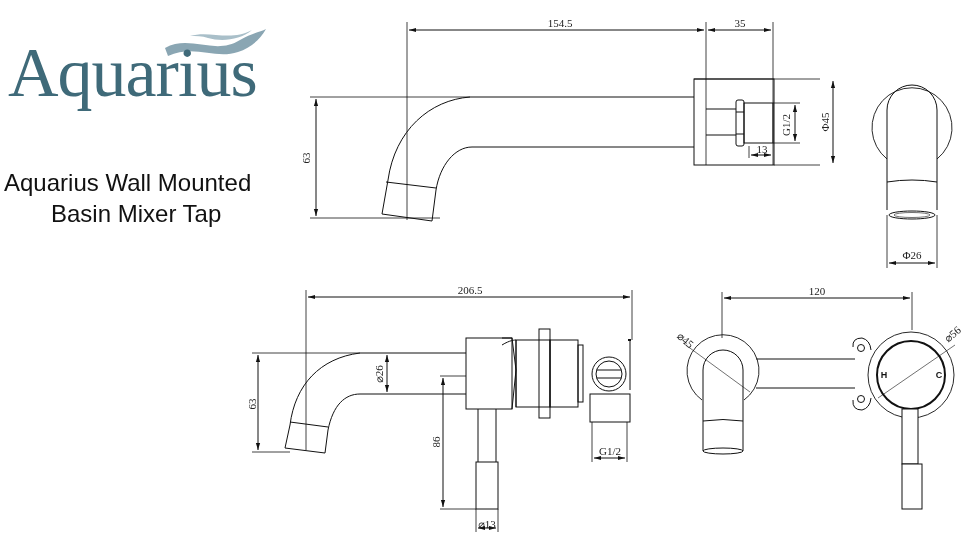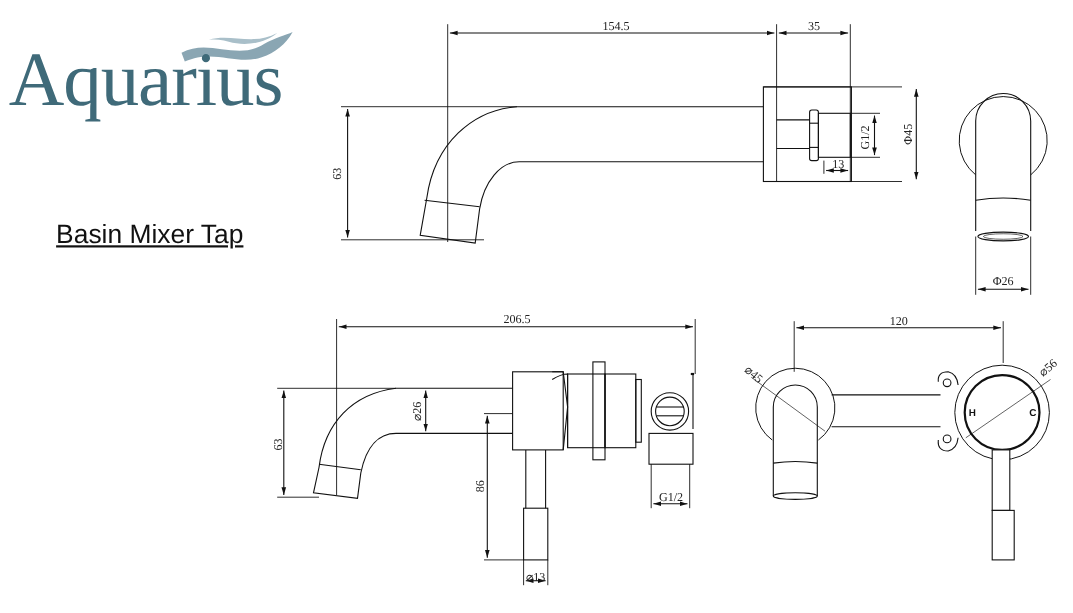--- a/index.html
+++ b/index.html
@@ -3,34 +3,35 @@
 <meta charset="utf-8">
 <style>
   html, body { margin: 0; padding: 0; background: #ffffff; }
   body { width: 975px; height: 557px; position: relative; overflow: hidden; font-family: "Liberation Sans", sans-serif; }
   .brand { position: absolute; left: 0; top: 0; width: 300px; height: 240px; text-align: right; }
   .logo-word { position: absolute; left: 8px; top: 38px; font-family: "Liberation Serif", serif; font-size: 70px; color: #3f6a79; letter-spacing: -1px; line-height: 1; }
   .logo-sub { position: absolute; left: 62px; top: 119px; font-family: "Liberation Sans", sans-serif; font-size: 19px; color: #1c1c1c; letter-spacing: 3.5px; }
   .logo-wave { position: absolute; left: 160px; top: 26px; width: 110px; height: 40px; }
   .title-line { position: absolute; font-family: "Liberation Sans", sans-serif; font-size: 24px; color: #111; white-space: nowrap; }
   .t1 { left: 4px; top: 169px; }
-  .t2 { left: 51px; top: 200px; text-decoration: underline; }
+  .t2 { left: 51px; top: 200px; }
   svg.drawing { position: absolute; left: 0; top: 0; }
   .dim { font-family: "Liberation Serif", serif; font-size: 11px; fill: #222; }
   .hc { font-family: "Liberation Sans", sans-serif; font-size: 9px; font-weight: bold; fill: #111; }
 </style>
 </head>
 <body>
 
 <div class="brand">
   <svg class="logo-wave" viewBox="0 0 110 40">
     <path d="M5 22 C 30 8, 55 30, 80 14 C 90 8, 100 6, 106 3 C 100 14, 90 22, 78 26 C 55 34, 35 18, 8 30 Z" fill="#8aa6b3"></path>
     <path d="M30 10 C 50 4, 70 16, 92 4 C 80 14, 62 16, 48 12 C 42 10, 36 10, 30 10 Z" fill="#a9bfc9"></path>
   </svg>
   <div class="logo-word">Aquarius</div>
+  <div class="title-line t1">Aquarius Wall Mounted</div>
   <div class="title-line t2">Basin Mixer Tap</div>
 </div>
 
 <svg class="drawing" width="975" height="557" viewBox="0 0 975 557">
   <defs>
     <marker id="arr" viewBox="0 0 10 10" refX="10" refY="5" markerWidth="7" markerHeight="7" orient="auto-start-reverse">
       <path d="M0 2 L10 5 L0 8 Z" fill="#111"></path>
     </marker>
   </defs>
 

